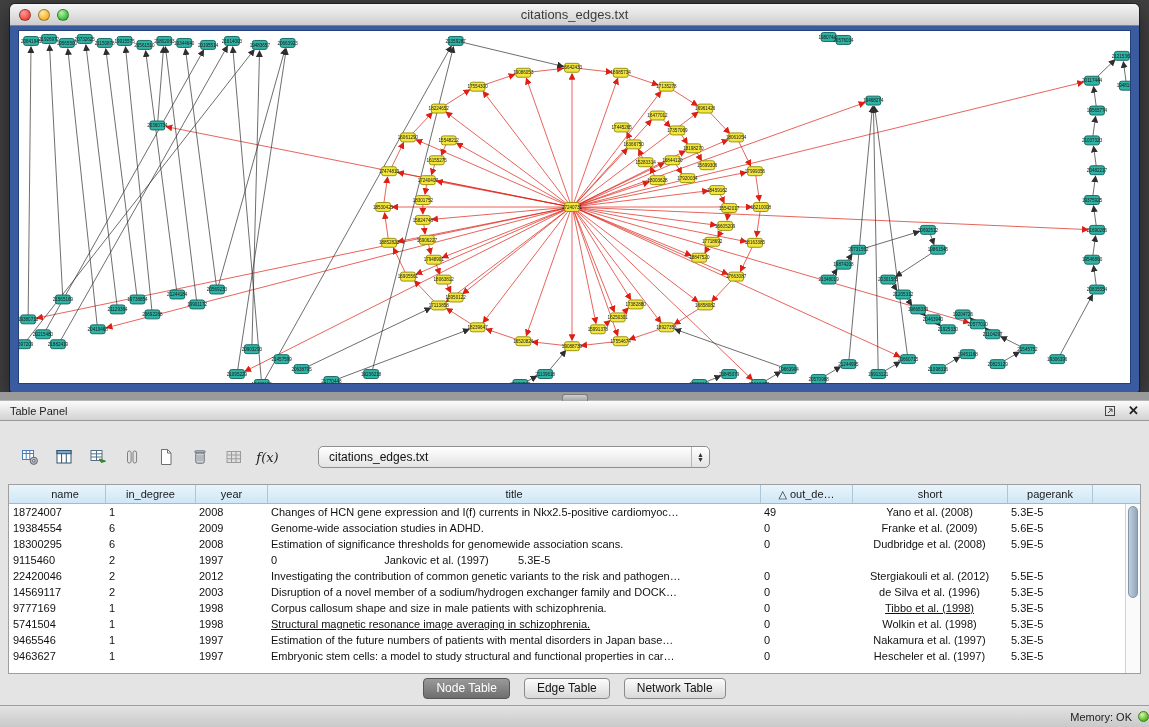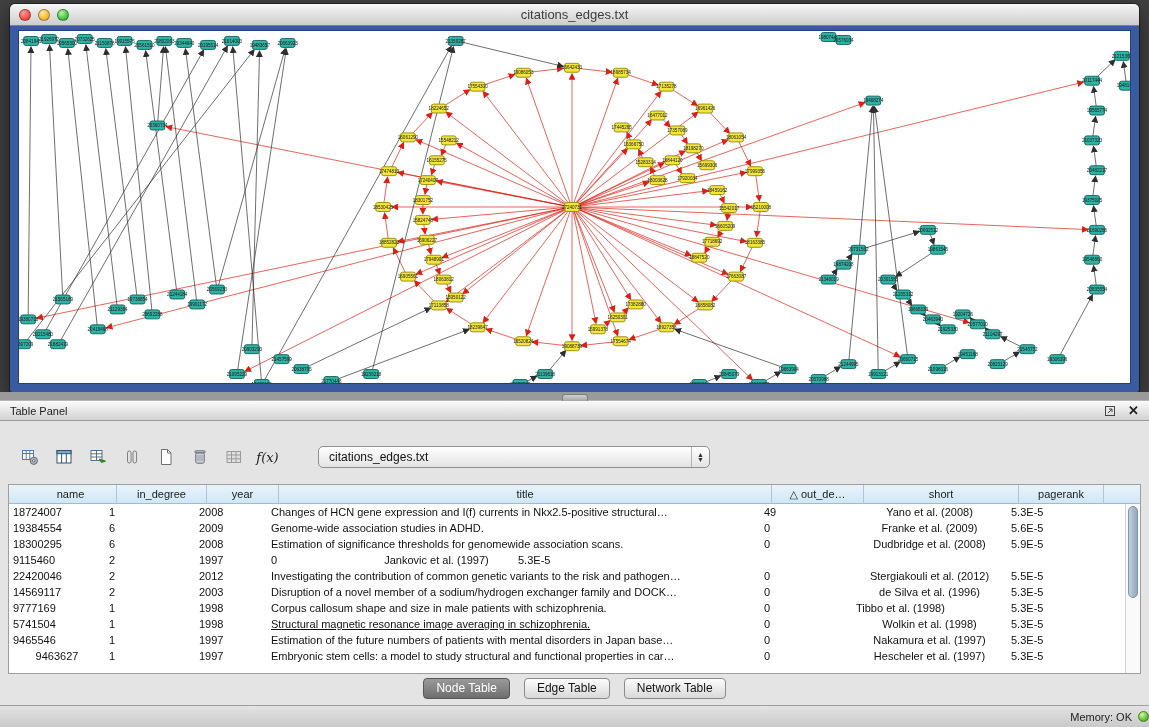--- a/index.html
+++ b/index.html
@@ -590,35 +590,35 @@
         <span class="combo-text">citations_edges.txt</span>
         <span class="combo-arrows">
           <span>▲</span>
           <span>▼</span>
         </span>
       </div>
     </div>
 
   <div class="table-area">
     <div class="thead" id="thead">
-        <div class="th" style="width: 108px; padding-left: 16px;">name</div>
+        <div class="th" style="width: 97px; padding-left: 16px;">name</div>
         <div class="th" style="width: 90px;">in_degree</div>
         <div class="th" style="width: 72px;">year</div>
         <div class="th" style="width: 493px;">title</div>
         <div class="th" style="width: 92px;">△ out_de…</div>
         <div class="th" style="width: 155px;">short</div>
         <div class="th" style="width: 85px;">pagerank</div>
         <div class="th filler"></div>
       </div>
     <div class="tbody" id="tbody">
         <div class="tr">
           <div class="td" style="width: 96px; text-align: left;">18724007</div>
           <div class="td" style="width: 90px; text-align: left;">1</div>
           <div class="td" style="width: 72px; text-align: left;">2008</div>
-          <div class="td" style="width: 493px; text-align: left;">Changes of HCN gene expression and I(f) currents in Nkx2.5-positive structural…</div>
+          <div class="td" style="width: 493px; text-align: left;">Changes of HCN gene expression and I(f) currents in Nkx2.5-positive cardiomyoc…</div>
           <div class="td" style="width: 92px; text-align: left;">49</div>
           <div class="td" style="width: 155px; text-align: center;">Yano et al. (2008)</div>
           <div class="td" style="width: 85px; text-align: left;">5.3E-5</div>
         </div>
         <div class="tr">
           <div class="td" style="width: 96px; text-align: left;">19384554</div>
           <div class="td" style="width: 90px; text-align: left;">6</div>
           <div class="td" style="width: 72px; text-align: left;">2009</div>
           <div class="td" style="width: 493px; text-align: left;">Genome-wide association studies in ADHD.</div>
           <div class="td" style="width: 92px; text-align: left;">0</div>
@@ -659,21 +659,21 @@
           <div class="td" style="width: 92px; text-align: left;">0</div>
           <div class="td" style="width: 155px; text-align: center;">de Silva et al. (1996)</div>
           <div class="td" style="width: 85px; text-align: left;">5.3E-5</div>
         </div>
         <div class="tr">
           <div class="td" style="width: 96px; text-align: left;">9777169</div>
           <div class="td" style="width: 90px; text-align: left;">1</div>
           <div class="td" style="width: 72px; text-align: left;">1998</div>
           <div class="td" style="width: 493px; text-align: left;">Corpus callosum shape and size in male patients with schizophrenia.</div>
           <div class="td" style="width: 92px; text-align: left;">0</div>
-          <div class="td" style="width: 155px; ">Tibbo et al. (1998)</div>
+          <div class="td" style="width: 155px; text-align: center; text-decoration: underline;">Tibbo et al. (1998)</div>
           <div class="td" style="width: 85px; text-align: left;">5.3E-5</div>
         </div>
         <div class="tr">
           <div class="td" style="width: 96px; text-align: left;">5741504</div>
           <div class="td" style="width: 90px; text-align: left;">1</div>
           <div class="td" style="width: 72px; text-align: left;">1998</div>
           <div class="td" style="width: 493px; text-align: left; text-decoration: underline;">Structural magnetic resonance image averaging in schizophrenia.</div>
           <div class="td" style="width: 92px; text-align: left;">0</div>
           <div class="td" style="width: 155px; text-align: center;">Wolkin et al. (1998)</div>
           <div class="td" style="width: 85px; text-align: left;">5.3E-5</div>
@@ -681,21 +681,21 @@
         <div class="tr">
           <div class="td" style="width: 96px; text-align: left;">9465546</div>
           <div class="td" style="width: 90px; text-align: left;">1</div>
           <div class="td" style="width: 72px; text-align: left;">1997</div>
           <div class="td" style="width: 493px; text-align: left;">Estimation of the future numbers of patients with mental disorders in Japan base…</div>
           <div class="td" style="width: 92px; text-align: left;">0</div>
           <div class="td" style="width: 155px; text-align: center;">Nakamura et al. (1997)</div>
           <div class="td" style="width: 85px; text-align: left;">5.3E-5</div>
         </div>
         <div class="tr">
-          <div class="td" style="width: 96px; text-align: center;">9463627</div>
+          <div class="td" style="width: 96px; text-align: left;">9463627</div>
           <div class="td" style="width: 90px; text-align: left;">1</div>
           <div class="td" style="width: 72px; text-align: left;">1997</div>
           <div class="td" style="width: 493px; text-align: left;">Embryonic stem cells: a model to study structural and functional properties in car…</div>
           <div class="td" style="width: 92px; text-align: left;">0</div>
           <div class="td" style="width: 155px; text-align: center;">Hescheler et al. (1997)</div>
           <div class="td" style="width: 85px; text-align: left;">5.3E-5</div>
         </div>
       </div>
     <div class="vscroll">
       <div class="vthumb"></div>

